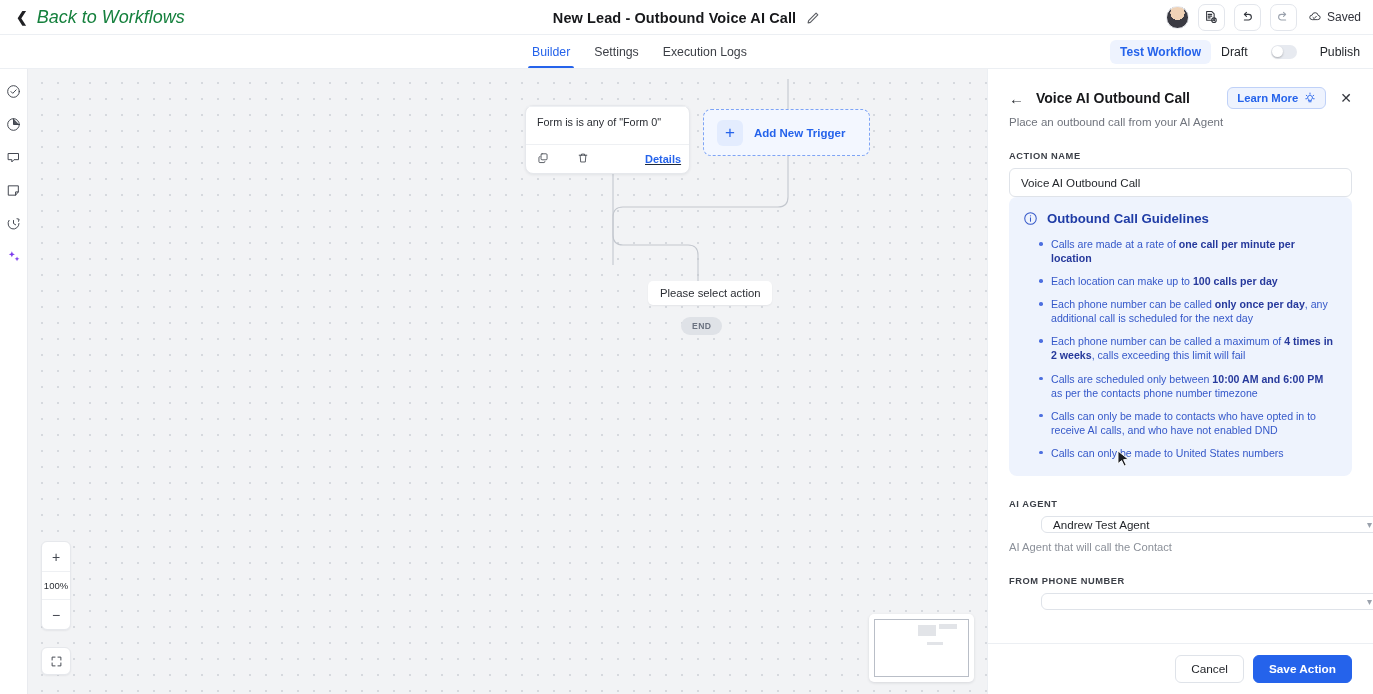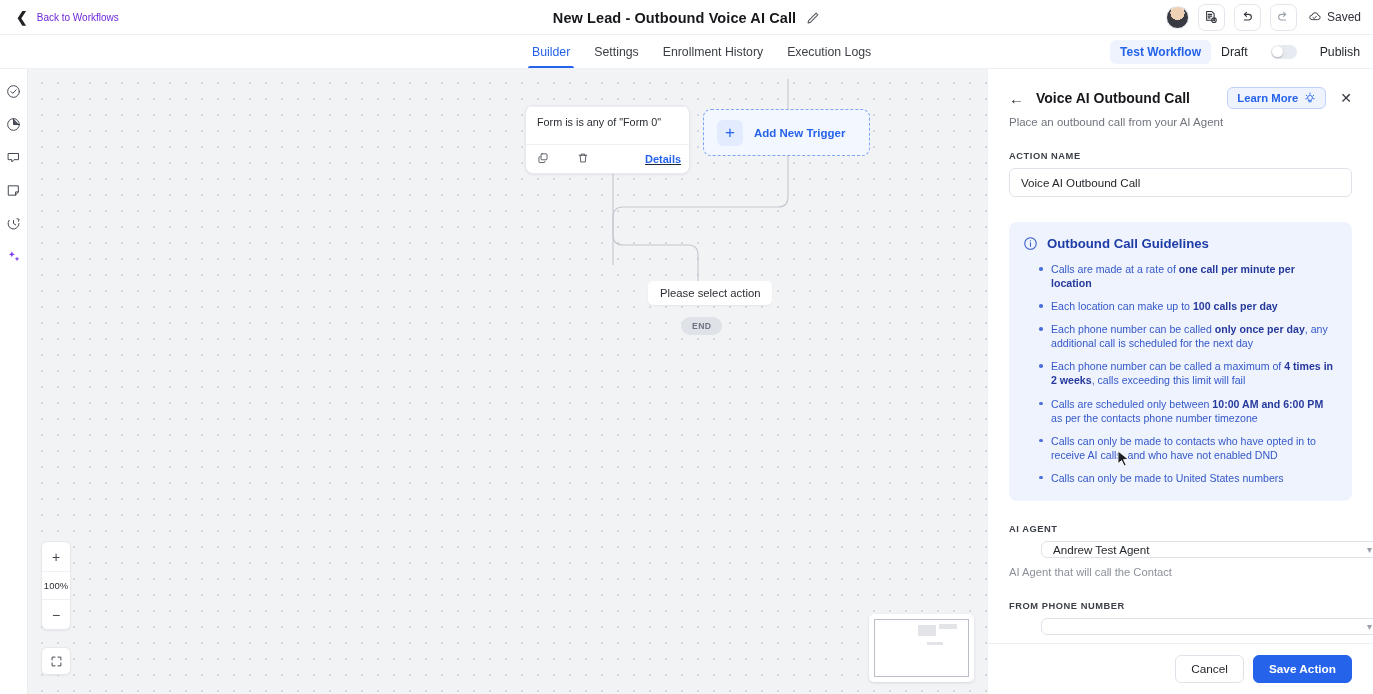--- a/index.html
+++ b/index.html
@@ -17,21 +17,21 @@
   .topbar {
     height: 35px; flex: 0 0 35px;
     display: flex; align-items: center;
     padding: 0 12px 0 16px;
     border-bottom: 1px solid #eceff3;
     background: #fff;
     position: relative;
   }
   .back-link { display: flex; align-items: center; gap: 9px; cursor: pointer; }
   .back-link .chev { font-size: 14px; color: #202124; line-height: 1; font-weight: 600;}
-  .back-link .lbl { font-size: 10px; color: #6d28d9; }
+  .back-link .lbl { font-size: 18px; color: #15803d; font-style: italic; }
 
   .title-wrap {
     position: absolute; left: 0; right: 0; top: 0; height: 35px;
     display: flex; align-items: center; justify-content: center; gap: 10px;
     pointer-events: none;
   }
   .title-wrap > * { pointer-events: auto; }
   .wf-title { font-size: 14.5px; font-weight: 600; color: #17181b; letter-spacing: .1px; }
   .pencil { width: 14px; height: 14px; opacity: .8; cursor: pointer; }
 
@@ -204,21 +204,21 @@
   .fld-select {
     width: 100%; height: 17px; border: 1px solid #dfe3e9; border-radius: 6px;
     padding: 0 11px; font-size: 11.6px; color: #1f2227;
     display: flex; align-items: center; justify-content: space-between; cursor: pointer; background: #fff; margin-left: 32px;
   }
   .fld-select .ph-empty { color: #aab0ba; }
   .chev-d { color: #9aa1ac; font-size: 10px; }
   .fld-help { font-size: 11.2px; color: #8b9099; margin-top: 8px; }
 
   .guidelines {
-    margin-top: 25px; background: #eef3fd; border-radius: 8px;
+    background: #eef3fd; border-radius: 8px;
     padding: 14px 16px 16px 14px;
   }
   .gl-head { display: flex; align-items: center; gap: 9px; }
   .gl-title { font-size: 13.2px; font-weight: 700; color: #1f3ca6; }
   .gl-list { list-style: none; margin: 11px 0 0 16px; }
   .gl-list li {
     position: relative; padding-left: 12px; margin-bottom: 9px;
     font-size: 10.6px; line-height: 1.33; color: #3558c9;
   }
   .gl-list li:last-child { margin-bottom: 0; }
@@ -292,23 +292,20 @@
       </div>
     </div>
   </div>
 
   <div class="tabbar">
     <div class="tab active">
         <span>Builder</span>
       </div>
     <div class="tab">
         <span>Settings</span>
-      </div>
-    <div class="tab">
-        <span>Enrollment History</span>
       </div>
     <div class="tab">
         <span>Execution Logs</span>
       </div>
 
     <div class="tabbar-right">
       <div class="test-wf">Test Workflow</div>
       <div class="pubwrap">
         <span>Draft</span>
         <span class="toggle"></span>

